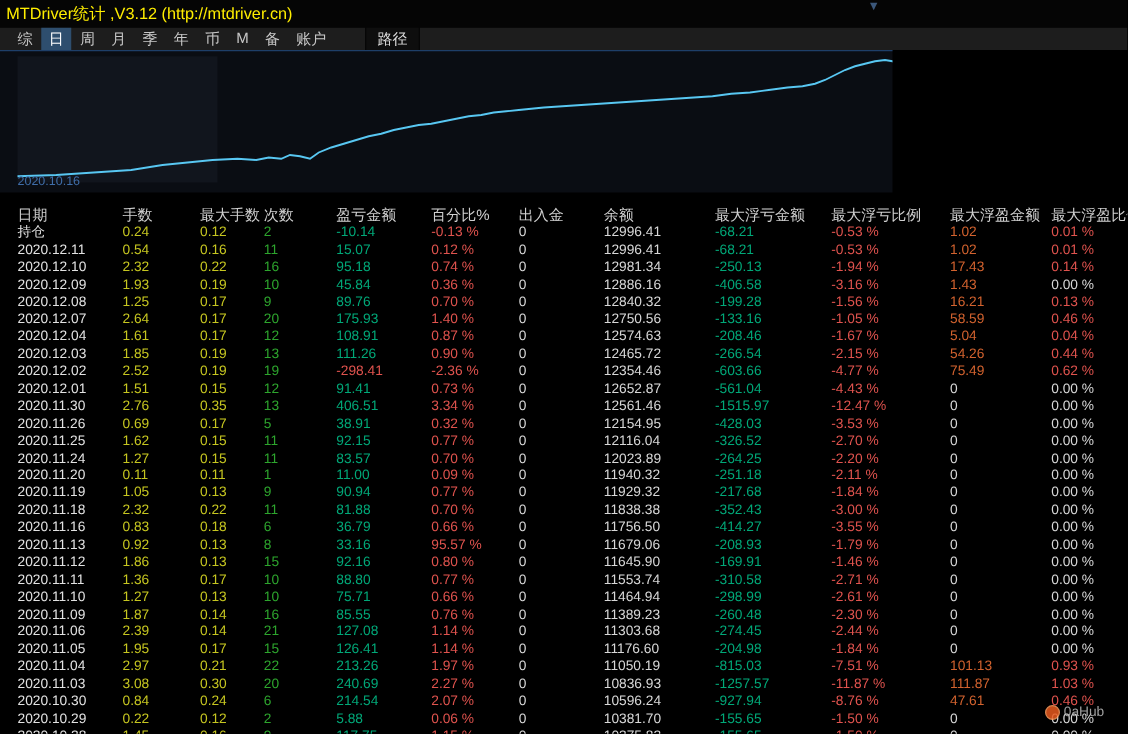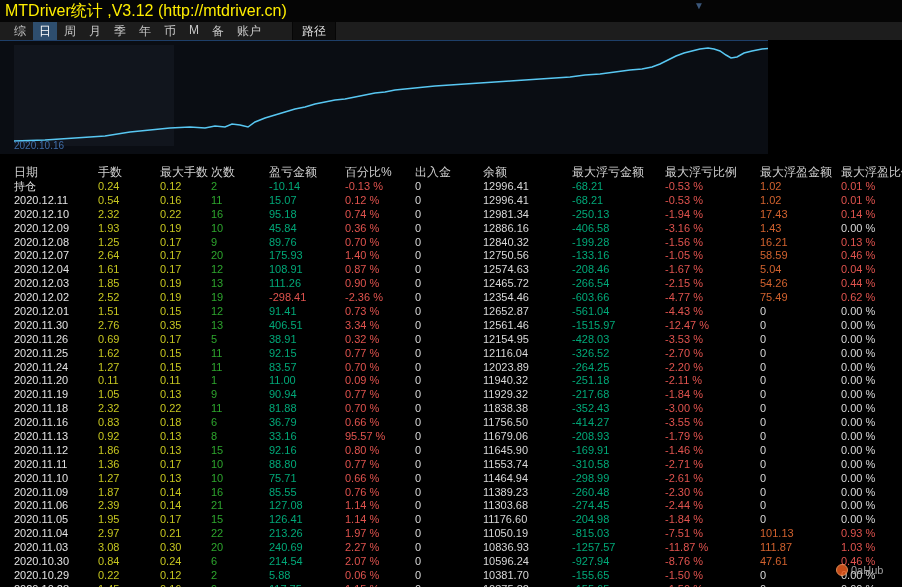--- a/index.html
+++ b/index.html
@@ -3,29 +3,29 @@
 <meta charset="utf-8">
 <style>
   html,body{margin:0;padding:0;}
   body{
     width:902px;height:587px;background:#000;overflow:hidden;position:relative;
     font-family:"Liberation Sans","DejaVu Sans",sans-serif;
     -webkit-font-smoothing:antialiased;
   }
   
   .titlebar{height:22px;background:#050505;display:flex;align-items:center;position:relative;}
-  .title{color:#ffee00;font-size:16px;padding-left:5px;white-space:nowrap;}
+  .title{color:#ffee00;font-size:13px;padding-left:5px;white-space:nowrap;}
   .chevron{position:absolute;left:694px;top:1px;color:#3b577a;font-size:10px;line-height:10px;}
   
   .menubar{height:18px;background:#1d1d1d;display:flex;align-items:center;font-size:12px;color:#c8c8c8;padding-left:8px;}
   .menu-item{padding:1px 6px;margin-right:1px;cursor:default;white-space:nowrap;}
   .menu-item.selected{background:#2e4e6e;color:#ffffff;}
   .path-btn{margin-left:24px;background:#0e0e0e;border:1px solid #060606;padding:1px 9px;color:#dddddd;white-space:nowrap;}
   
-  .chart{position:absolute;top:40px;left:0;width:768px;height:114px;background:#0a0d13;border-top:1px solid #1e3f69;overflow:hidden;box-sizing:border-box;}
+  .chart{position:absolute;top:40px;left:0;width:714px;height:114px;background:#0a0d13;border-top:1px solid #1e3f69;overflow:hidden;box-sizing:border-box;}
   .chart-patch{position:absolute;left:14px;top:4px;width:160px;height:101px;background:#11151d;}
   .chart svg{position:absolute;left:0;top:0;}
   .chart-label{position:absolute;bottom:3px;font-size:10px;color:#3f6da8;white-space:nowrap;}
   .chart-label.start{left:14px;}
   .chart-label.end{left:860px;}
   
   .table{position:absolute;top:164px;left:0;width:902px;height:433px;overflow:hidden;}
   .thead{display:flex;height:16px;align-items:center;color:#cfcfcf;font-size:12px;white-space:nowrap;}
   .trow{display:flex;height:13.9px;line-height:13.9px;font-size:11px;white-space:nowrap;}
   .cell{flex:none;box-sizing:border-box;overflow:hidden;}

